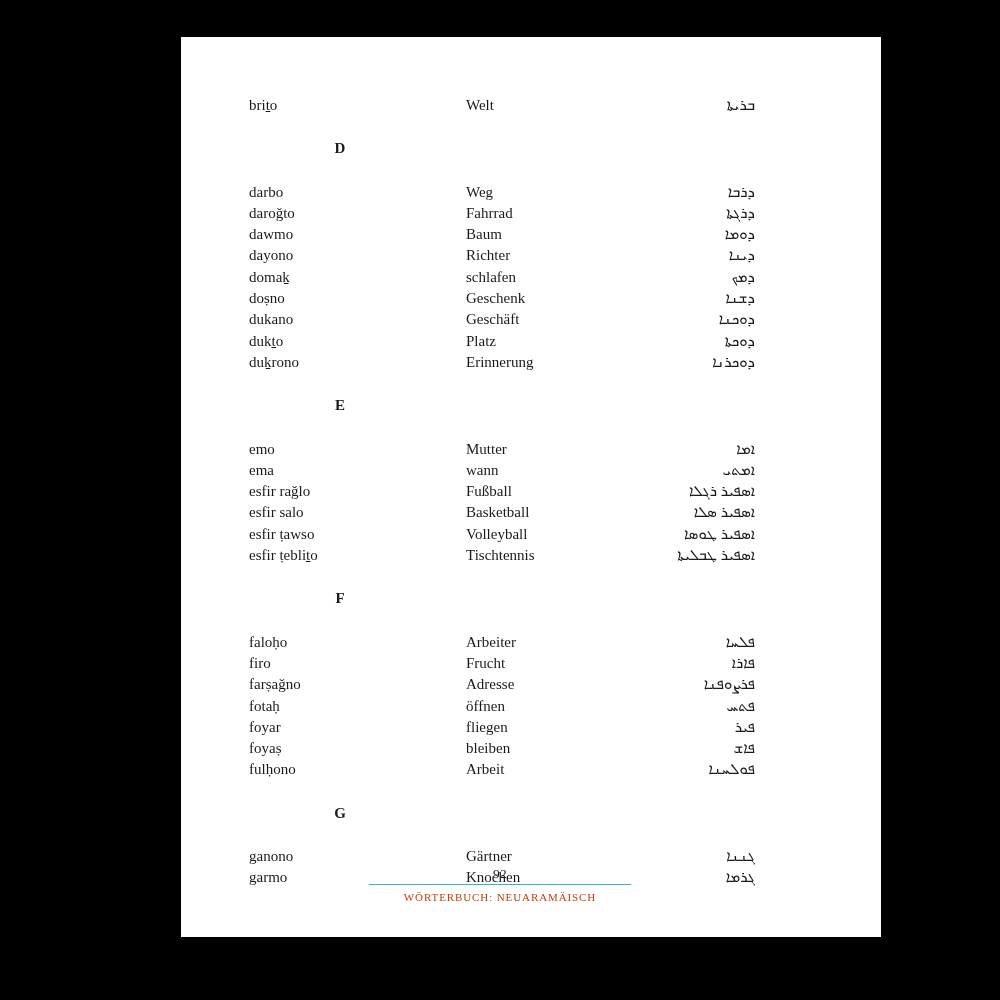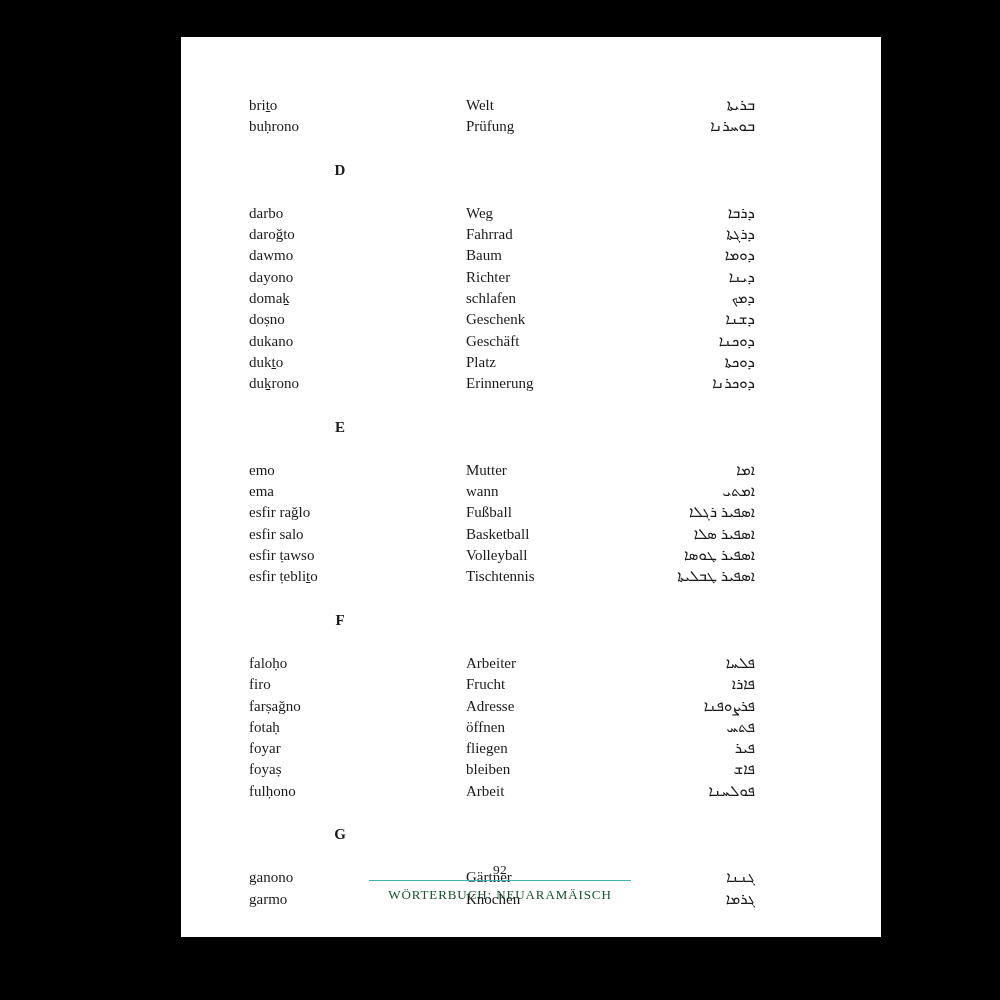--- a/index.html
+++ b/index.html
@@ -94,41 +94,36 @@
   }
   .footer .rule {
     position: absolute;
     left: 50%;
     transform: translateX(-50%);
     width: 262px;
     height: 1px;
     background: #3fb3b8;
   }
   .footer .caption {
-    font-size: 13px;
-    color: #14532d;
+    font-size: 11px;
+    color: #c2410c;
     letter-spacing: 0.9px;
     font-variant: small-caps;
     text-transform: uppercase;
   }
 </style>
 </head>
 <body>
 
 <div id="page">
   <div class="content">
       <div class="entry">
         <span class="term">briṯo</span>
         <span class="gloss">Welt</span>
         <span class="syriac">ܒܪܝܬܐ</span>
-      </div>
-      <div class="entry">
-        <span class="term">buḥrono</span>
-        <span class="gloss">Prüfung</span>
-        <span class="syriac">ܒܘܚܪܢܐ</span>
       </div>
       <div class="gap-before"></div>
       <div class="section-letter">D</div>
       <div class="gap-after"></div>
       <div class="entry">
         <span class="term">darbo</span>
         <span class="gloss">Weg</span>
         <span class="syriac">ܕܪܒܐ</span>
       </div>
       <div class="entry">

